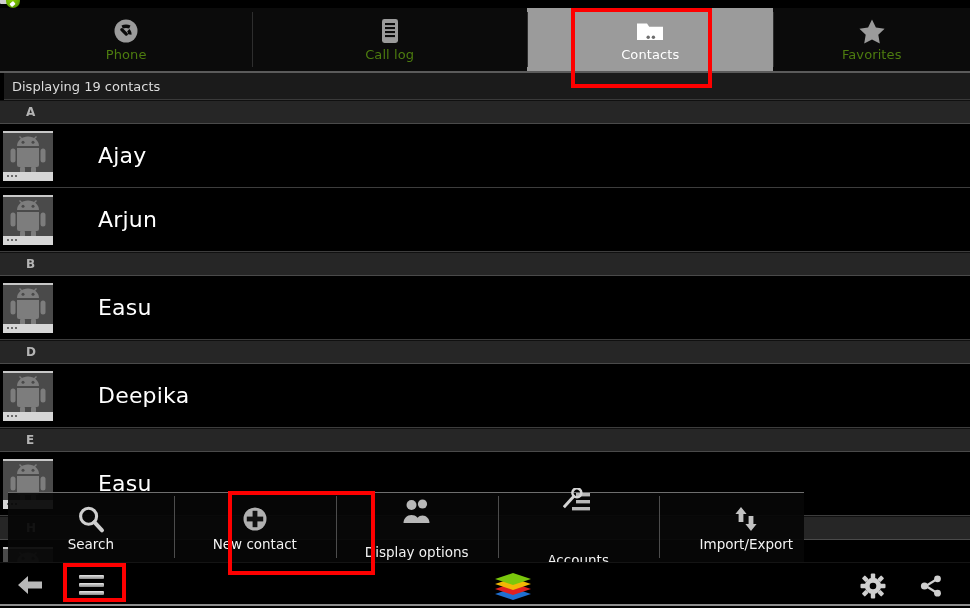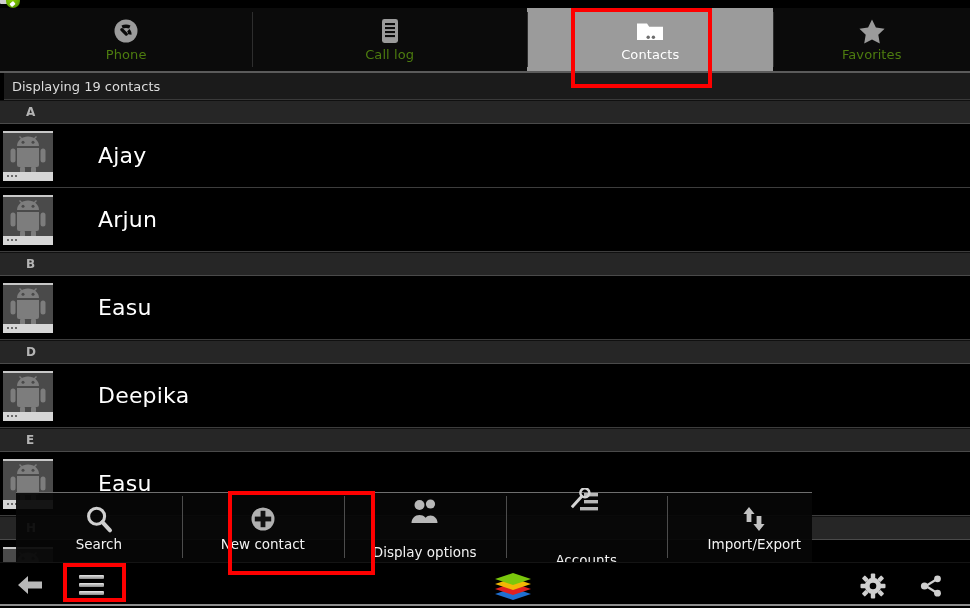--- a/index.html
+++ b/index.html
@@ -173,21 +173,21 @@
     font-size: 22px;
     color: #ffffff;
     padding-left: 12px;
     letter-spacing: 0.2px;
     margin-left: 33px;
   }
 
   
   .options-menu {
     position: absolute;
-    left: 16px; top: 492px;
+    left: 8px; top: 492px;
     width: 796px; height: 70px;
     background: rgba(6,6,6,0.93);
     border-top: 1px solid #6e6e6e;
     display: flex;
     box-sizing: border-box;
   }
   .opt {
     position: relative;
     height: 69px;
     display: flex;

